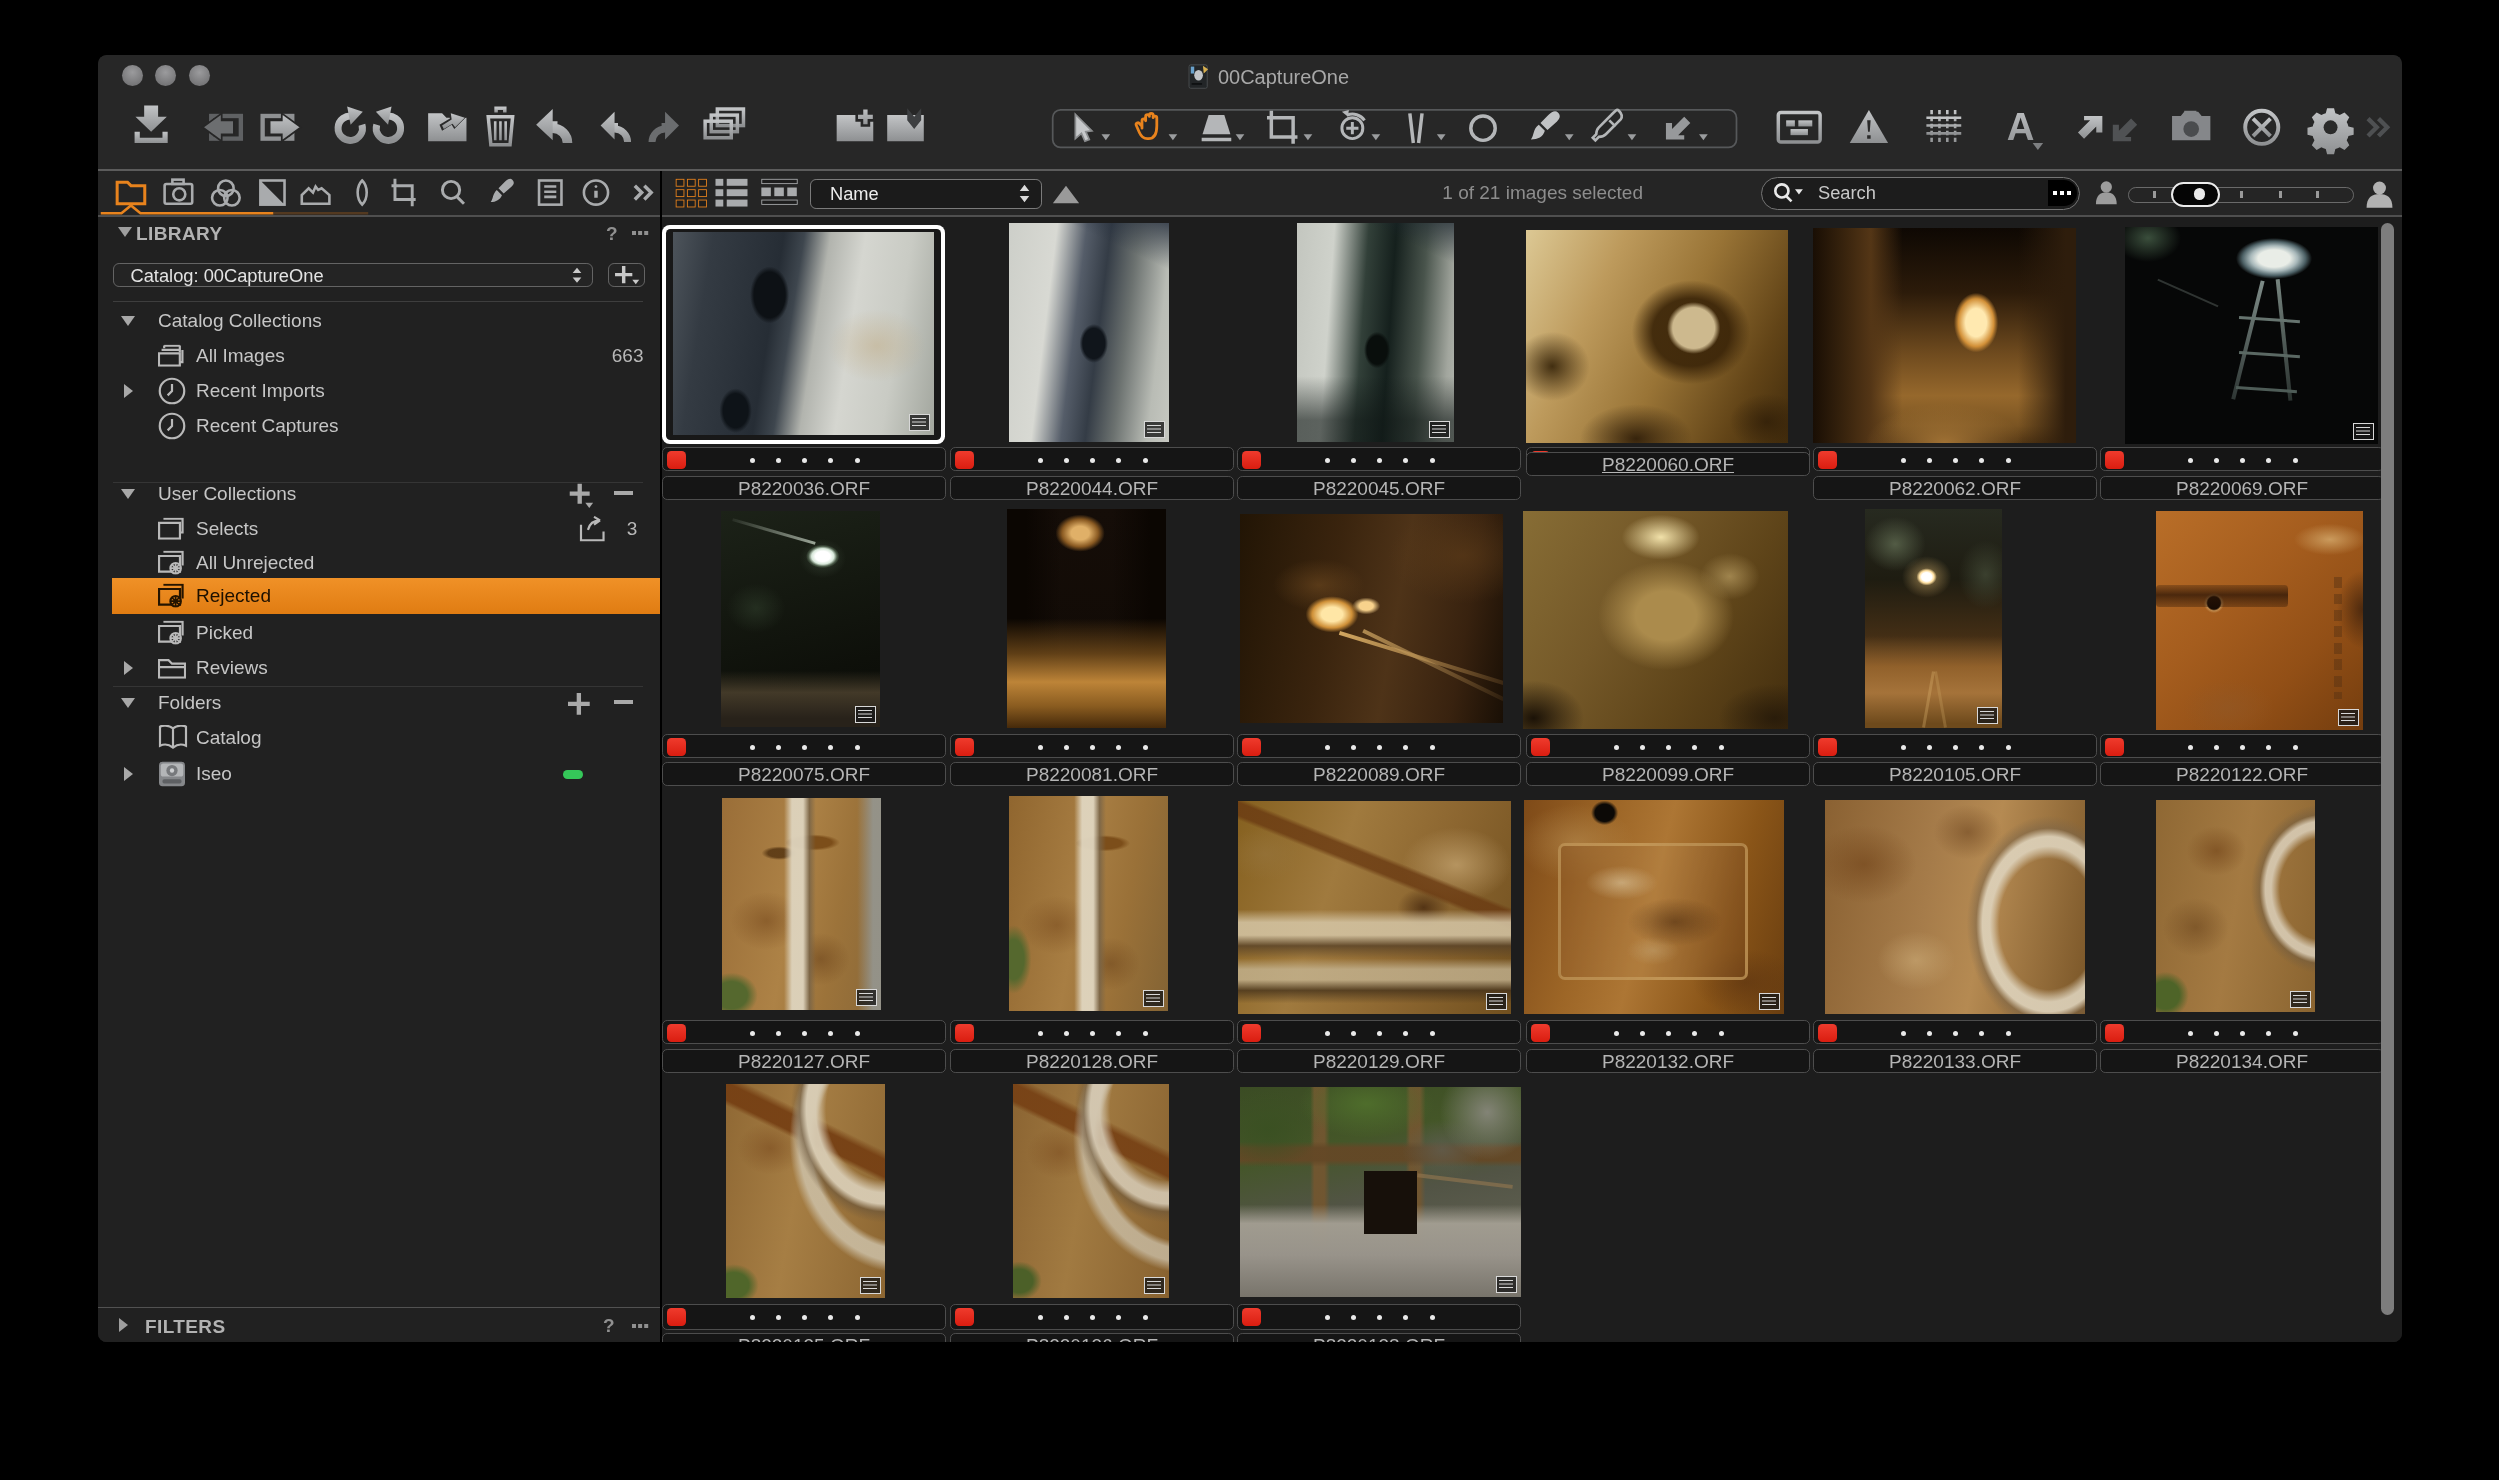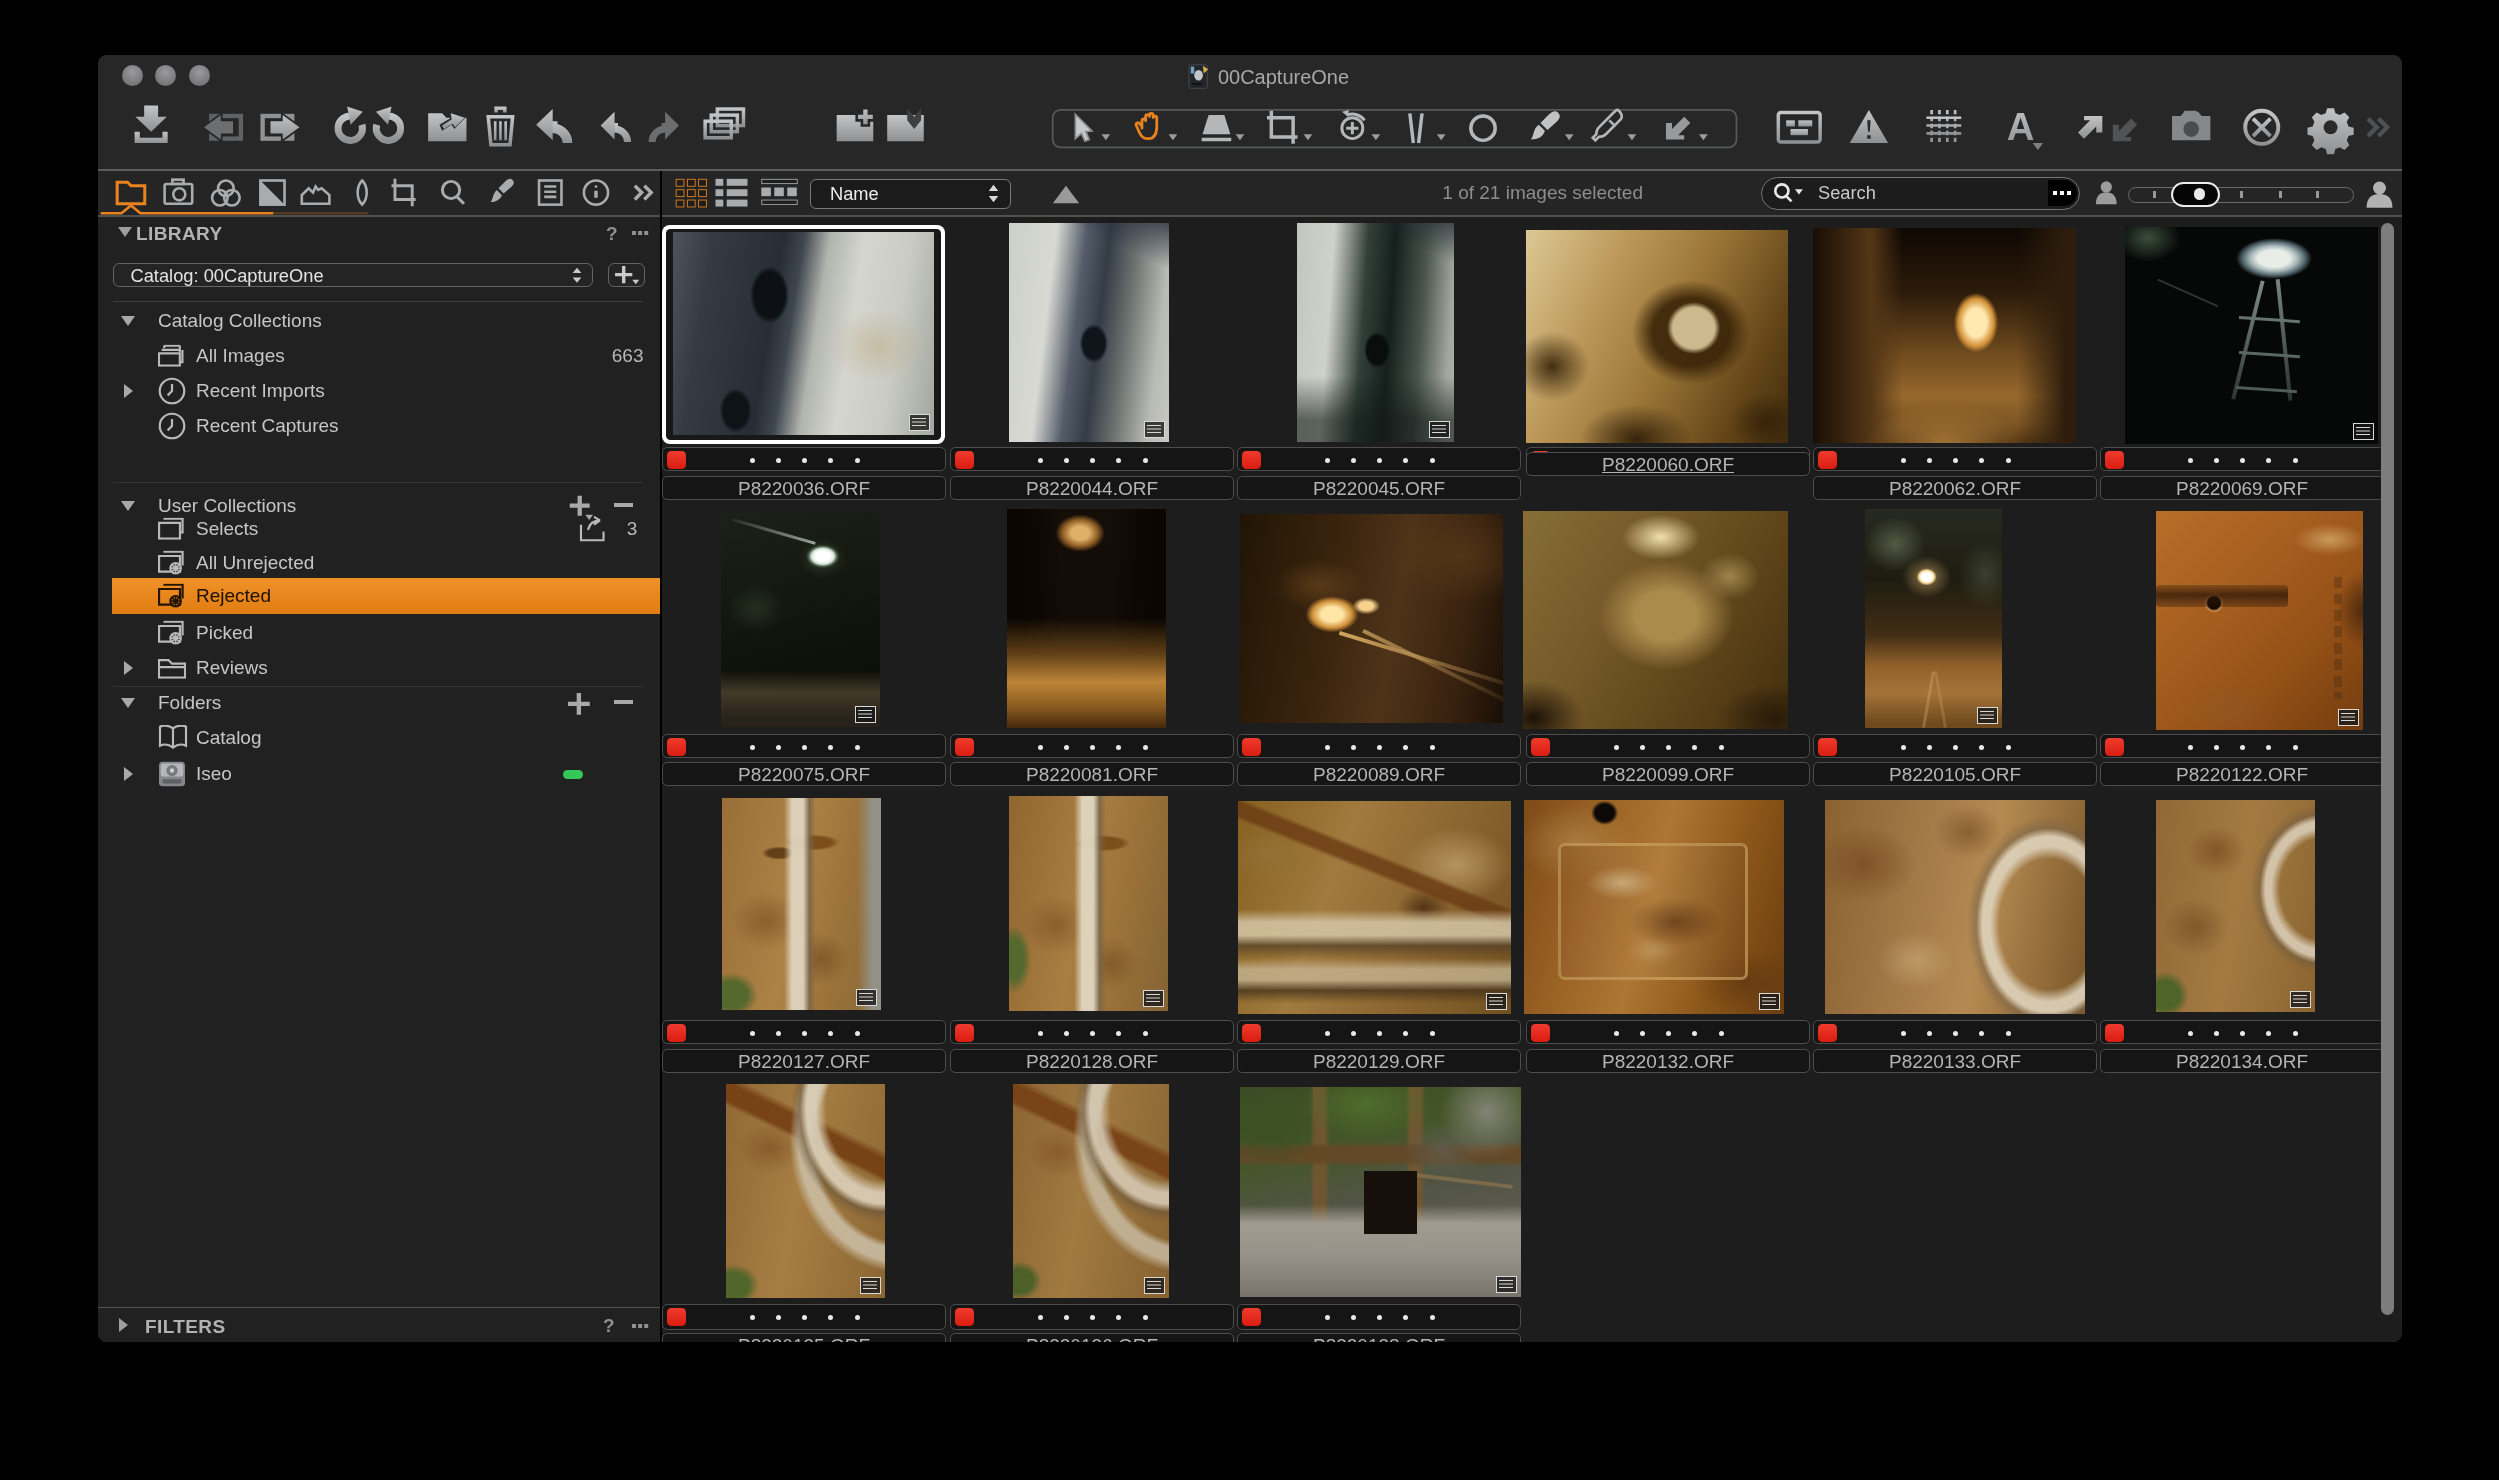--- a/index.html
+++ b/index.html
@@ -363,21 +363,21 @@
     <span class="txt">Recent Imports</span>
   </div>
   <div class="item" style="top:353px;">
     <svg class="icon" width="28" height="28" fill="none" stroke="#b9b9b9" stroke-width="2.5" viewBox="0 0 32 32">
       <circle cx="16" cy="16" r="14"></circle>
         <path d="M16,8 v8 l-5,5"></path>
     </svg>
     <span class="txt">Recent Captures</span>
   </div>
   <div class="sdiv" style="top:427px;background:#353535;"></div>
-  <div class="item" style="top:421px;margin-top:12px;">
+  <div class="item" style="top:421px;">
     <div class="disc down"></div>
       <span class="txt" style="left:60px;">User Collections</span>
     <svg style="position:absolute;left:470px;top:6.1px;" width="26" height="26" viewBox="0 0 30 30">
       <path d="M11,2 h5 v9 h9 v5 h-9 v9 h-5 v-9 h-9 v-5 h9 z" fill="#a9a9a9"></path>
       <path d="M20,24 l9,0 -4.5,6 z" fill="#a9a9a9"></path>
     </svg>
     <div style="position:absolute;left:516px;top:15px;width:19px;height:4.4px;background:#a9a9a9;"></div>
   </div>
   <div class="item" style="top:456px;">
     <svg class="icon" width="30" height="22.6" fill="none" stroke="#b9b9b9" stroke-width="2.5" viewBox="0 0 34 26">
@@ -482,21 +482,21 @@
     <g fill="#a9abad">
       <rect x="99" y="1" width="42" height="6"></rect>
       <rect x="99" y="11" width="11" height="10"></rect>
         <rect x="114" y="11" width="11" height="10"></rect>
         <rect x="129" y="11" width="11" height="10"></rect>
       <rect x="99" y="25" width="42" height="6"></rect>
       <rect x="100" y="2" width="40" height="4" fill="#1e1e1e"></rect>
       <rect x="100" y="26" width="40" height="4" fill="#1e1e1e"></rect>
     </g>
   </svg>
-  <div class="abs" style="left:712px;top:124px;width:201px;height:30px;border:1.7px solid #7b7b7b;border-radius:6.1px;background:#1b1b1b;color:#ececec;font-size:18.3px;">
+  <div class="abs" style="left:712px;top:124px;width:232px;height:30px;border:1.7px solid #7b7b7b;border-radius:6.1px;background:#1b1b1b;color:#ececec;font-size:18.3px;">
     <span style="position:absolute;left:19px;top:2.6px;">Name</span>
     <svg style="position:absolute;right:8.7px;top:4.4px;" width="15" height="19" viewBox="0 0 17 22">
         <path d="M8.5,1 L14,8 H3 z M8.5,21 L3,14 H14 z" fill="#d9d9d9"></path>
       </svg>
   </div>
   <svg class="abs" style="left:953px;top:129px;" width="30" height="21" viewBox="0 0 34 24">
       <path d="M17,2 L32,22 H2 z" fill="#9a9a9a"></path>
     </svg>
   <div class="abs" style="left:1284px;top:127px;width:261px;text-align:right;font-size:19px;color:#8d8d8d;">1 of 21 images selected</div>
   <div class="abs" style="left:1663px;top:122px;width:319px;height:33px;border:1.7px solid #757575;border-radius:16.5px;background:#1c1c1c;">

